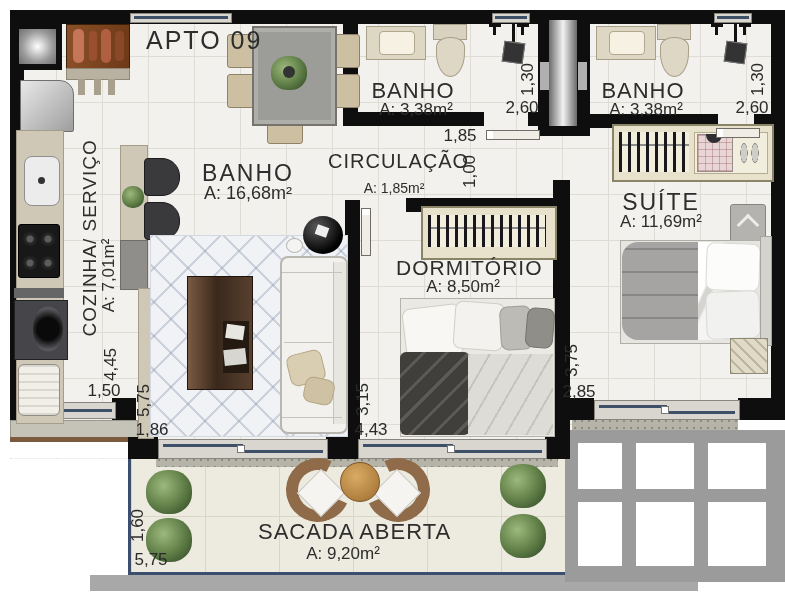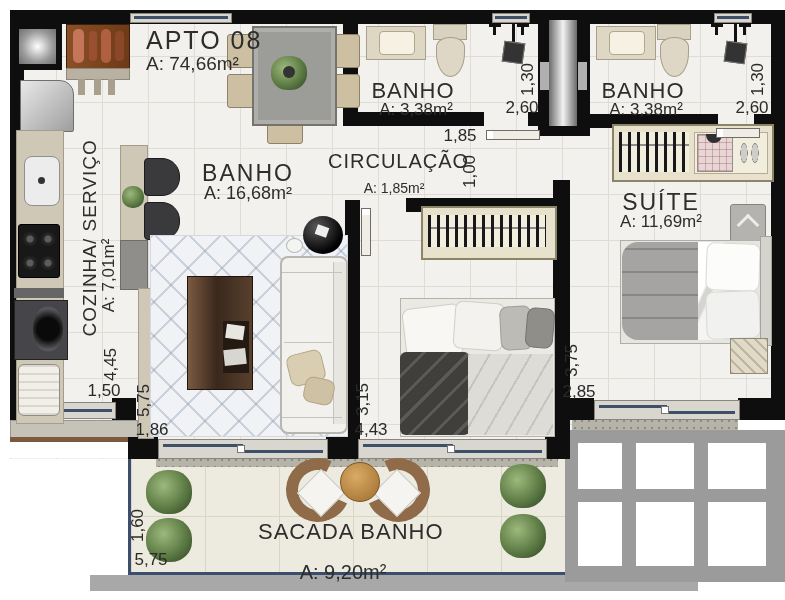--- a/index.html
+++ b/index.html
@@ -237,44 +237,45 @@
   <div class="a" style="left:340px;top:462px;width:38px;height:38px;border-radius:50%;background:radial-gradient(circle at 40% 35%,#d8ab63,#b07f3f 70%,#8f6531);border:1px solid #7c5527;"></div>
   <div class="plant" style="left:146px;top:470px;width:46px;height:44px;"></div>
   <div class="plant" style="left:146px;top:518px;width:46px;height:44px;"></div>
   <div class="plant" style="left:500px;top:464px;width:46px;height:44px;"></div>
   <div class="plant" style="left:500px;top:514px;width:46px;height:44px;"></div>
 
   <div class="door" style="left:486px;top:130px;width:52px;height:8px;background-image:linear-gradient(90deg,#fff 0 6px,transparent 6px);"></div>
   <div class="door" style="left:716px;top:128px;width:42px;height:8px;background-image:linear-gradient(90deg,#fff 0 6px,transparent 6px);"></div>
   <div class="door" style="left:361px;top:208px;width:8px;height:46px;background-image:linear-gradient(180deg,#fff 0 6px,transparent 6px);"></div>
 
-  <div class="label" style="left:146px;top:28px;width:140px;font-size:25px;letter-spacing:2px;text-align:left;">APTO 08</div>
-  <div class="label" style="left:146px;top:54px;width:140px;font-size:19px;text-align:left;">A: 74,66m²</div>
+  <div class="label" style="left:146px;top:28px;width:140px;font-size:25px;letter-spacing:2px;text-align:left;">APTO 09</div>
 
   <div class="label" style="left:363px;top:80px;width:100px;font-size:22px;letter-spacing:1px;">BANHO</div>
   <div class="label" style="left:366px;top:101px;width:100px;font-size:17px;">A: 3,38m²</div>
 
   <div class="label" style="left:593px;top:80px;width:100px;font-size:22px;letter-spacing:1px;">BANHO</div>
   <div class="label" style="left:596px;top:101px;width:100px;font-size:17px;">A: 3,38m²</div>
 
   <div class="label" style="left:328px;top:151px;width:130px;font-size:20px;letter-spacing:1px;">CIRCULAÇÃO</div>
   <div class="label" style="left:334px;top:181px;width:120px;font-size:14px;">A: 1,85m²</div>
 
   <div class="label" style="left:198px;top:162px;width:100px;font-size:23px;letter-spacing:2px;">BANHO</div>
   <div class="label" style="left:198px;top:184px;width:100px;font-size:18px;">A: 16,68m²</div>
 
   <div class="label vrot" style="left:-6px;top:232px;width:190px;font-size:19px;letter-spacing:1px;">COZINHA/ SERVIÇO</div>
   <div class="label vrot" style="left:53px;top:267px;width:110px;font-size:17px;">A: 7,01m²</div>
 
+  <div class="label" style="left:396px;top:257px;width:135px;font-size:21px;letter-spacing:1px;">DORMITÓRIO</div>
+  <div class="label" style="left:403px;top:278px;width:120px;font-size:17px;">A: 8,50m²</div>
 
   <div class="label" style="left:611px;top:191px;width:100px;font-size:23px;letter-spacing:2px;">SUÍTE</div>
   <div class="label" style="left:611px;top:213px;width:100px;font-size:17px;">A: 11,69m²</div>
 
-  <div class="label" style="left:258px;top:521px;width:170px;font-size:22px;letter-spacing:1px;">SACADA BANHO</div>
-  <div class="label" style="left:273px;top:562px;width:140px;font-size:20px;">A: 9,20m²</div>
+  <div class="label" style="left:258px;top:521px;width:170px;font-size:22px;letter-spacing:1px;">SACADA ABERTA</div>
+  <div class="label" style="left:273px;top:545px;width:140px;font-size:17px;">A: 9,20m²</div>
 
   <div class="label dim vrot" style="left:502px;top:71px;width:50px;">1,30</div>
   <div class="label dim" style="left:497px;top:99px;width:50px;">2,60</div>
   <div class="label dim vrot" style="left:732px;top:71px;width:50px;">1,30</div>
   <div class="label dim" style="left:727px;top:99px;width:50px;">2,60</div>
   <div class="label dim" style="left:435px;top:127px;width:50px;">1,85</div>
   <div class="label dim vrot" style="left:444px;top:163px;width:50px;">1,00</div>
   <div class="label dim vrot" style="left:85px;top:356px;width:50px;">4,45</div>
   <div class="label dim" style="left:79px;top:382px;width:50px;">1,50</div>
   <div class="label dim vrot" style="left:118px;top:392px;width:50px;">5,75</div>

